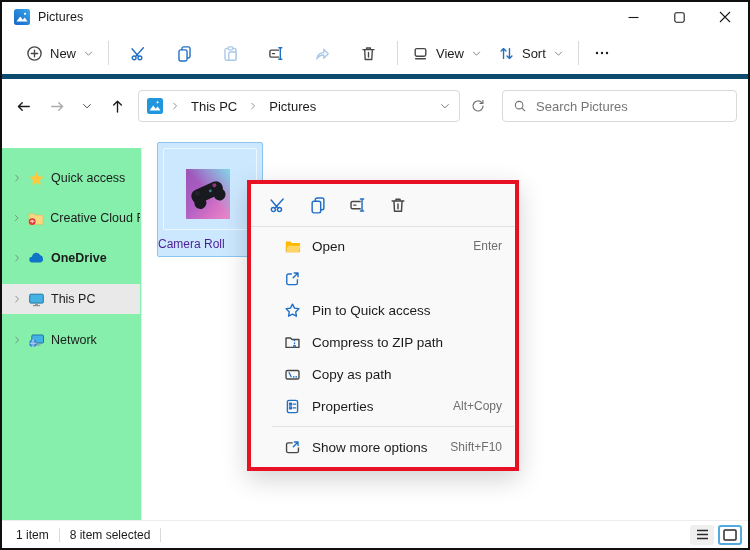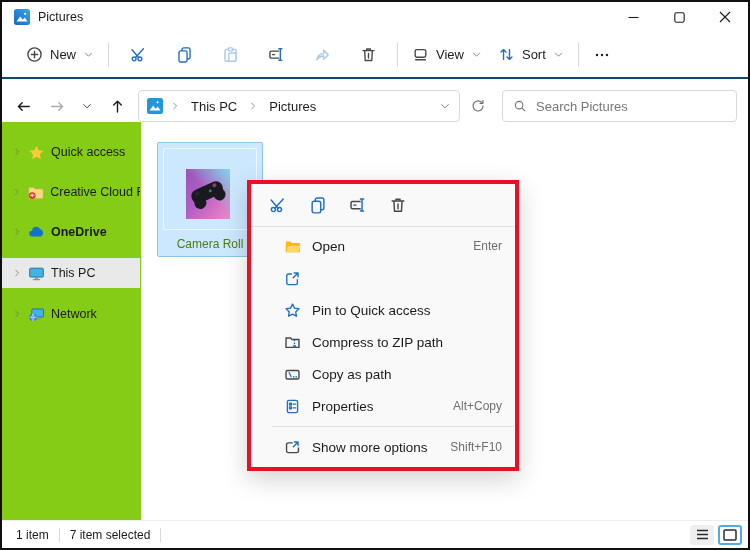--- a/index.html
+++ b/index.html
@@ -15,50 +15,50 @@
   .stg { stroke:#6f6f6f; stroke-width:1.2; fill:none; stroke-linecap:round; stroke-linejoin:round; }
 
   
   .titlebar { position:absolute; top:0; left:0; right:0; height:30px; display:flex; align-items:center; }
   .titlebar .app-title { margin-left:8px; font-size:12.5px; }
   .titlebar .appicon { margin-left:12px; }
   .win-controls { margin-left:auto; display:flex; height:30px; }
   .win-btn { width:46px; height:30px; display:flex; align-items:center; justify-content:center; }
 
   
-  .toolbar { position:absolute; top:30px; left:0; right:0; height:47px; display:flex; align-items:center; padding-left:16px; border-bottom:2px solid #0c4a6e; }
+  .toolbar { position:absolute; top:30px; left:0; right:0; height:47px; display:flex; align-items:center; padding-left:16px; border-bottom:5px solid #0c4a6e; }
   .tb-btn { display:flex; align-items:center; gap:7px; padding:6px 8px; border-radius:4px; }
   .tb-ic { width:46px; height:34px; display:flex; align-items:center; justify-content:center; }
   .tb-div { width:1px; height:24px; background:#d9d9d9; margin:0 6px; }
 
   
   .navrow { position:absolute; top:78px; left:0; right:0; height:52px; display:flex; align-items:center; }
   .nav-ic { width:34px; height:34px; display:flex; align-items:center; justify-content:center; }
   .addressbar { display:flex; align-items:center; width:322px; height:32px; margin-left:4px;
     border:1px solid #d9d9d9; border-radius:4px; padding:0 8px; gap:7px; }
   .crumb { font-size:13px; padding:2px 4px; }
   .addr-chevron { margin-left:auto; }
   .refresh { width:36px; height:32px; display:flex; align-items:center; justify-content:center; }
   .searchbox { display:flex; align-items:center; width:235px; height:32px; margin-left:6px;
     border:1px solid #d9d9d9; border-radius:4px; padding:0 10px; gap:9px; }
   .searchbox input { border:none; outline:none; width:100%; font-size:13px; font-family:inherit; color:#0369a1; background:transparent; }
   .searchbox input::placeholder { color:#767676; }
 
   
-  .sidebar { position:absolute; top:120px; left:0; width:140px; bottom:28px; border-right:1px solid #ececec; background:#84cc16; }
+  .sidebar { position:absolute; top:146px; left:0; width:140px; bottom:28px; border-right:1px solid #ececec; background:#86efac; }
   .side-item { position:absolute; left:0; width:138px; height:30px; display:flex; align-items:center; gap:6px; padding-left:10px; }
   .side-item.selected { background:#e9e9e9; }
   .side-label { font-size:12.5px; white-space:nowrap; overflow:hidden; }
 
   
   .tile { position:absolute; left:155px; top:140px; width:106px; height:115px;
     background:#cce8ff; border:1px solid #8cc5ee; border-radius:2px; }
   .tile-inner { position:absolute; left:5px; right:5px; top:5px; bottom:26px; border:1px solid rgba(255,255,255,.65); border-radius:2px; }
   .thumb { position:absolute; left:28px; top:26px; width:44px; height:50px; overflow:hidden; }
-  .tile-label { position:absolute; left:0; right:0; bottom:5px; text-align:center; font-size:12px; color:#4d7c0f; }
+  .tile-label { position:absolute; left:0; right:0; bottom:5px; font-size:12px; color:#4c1d95; }
 
   
   .ctxmenu { position:absolute; left:245px; top:178px; width:272px; border:4px solid #e81123;
     background:#f9f9f9; box-shadow:0 8px 24px rgba(0,0,0,.18); z-index:10; }
   .ctx-quick { display:flex; align-items:center; height:43px; padding-left:7px; border-bottom:1px solid #e2e2e2; }
   .ctx-quick .qa { width:40px; height:34px; display:flex; align-items:center; justify-content:center; border-radius:4px; }
   .ctx-items { padding:3px 0 4px;margin-left:20px; }
   .ctx-item { display:flex; align-items:center; height:32px; padding:0 13px; }
   .ctx-item .mi { width:17px; height:17px; margin-right:11px; flex:none; }
   .ctx-label { font-size:13.5px; color:#1b1b1b; }
@@ -455,21 +455,21 @@
         </span>
         <span class="ctx-label">Show more options</span>
         <span class="ctx-short">Shift+F10</span>
       </div>
     </div>
   </div>
 
   <div class="statusbar">
     <span>1 item</span>
     <span class="sb-div"></span>
-    <span>7 item selected</span>
+    <span>8 item selected</span>
     <span class="sb-div"></span>
     <div class="view-toggles">
       <div class="vt-btn">
         <svg width="13" height="11" viewBox="0 0 13 11">
             <path d="M1 1.5h11M1 5.5h11M1 9.5h11" stroke="#2b2b2b" stroke-width="1.4"></path>
           </svg>
       </div>
       <div class="vt-btn active">
         <svg width="14" height="12" viewBox="0 0 14 12">
             <rect x="1" y="1" width="12" height="10" rx="1" fill="none" stroke="#2b2b2b" stroke-width="1.5"></rect>

